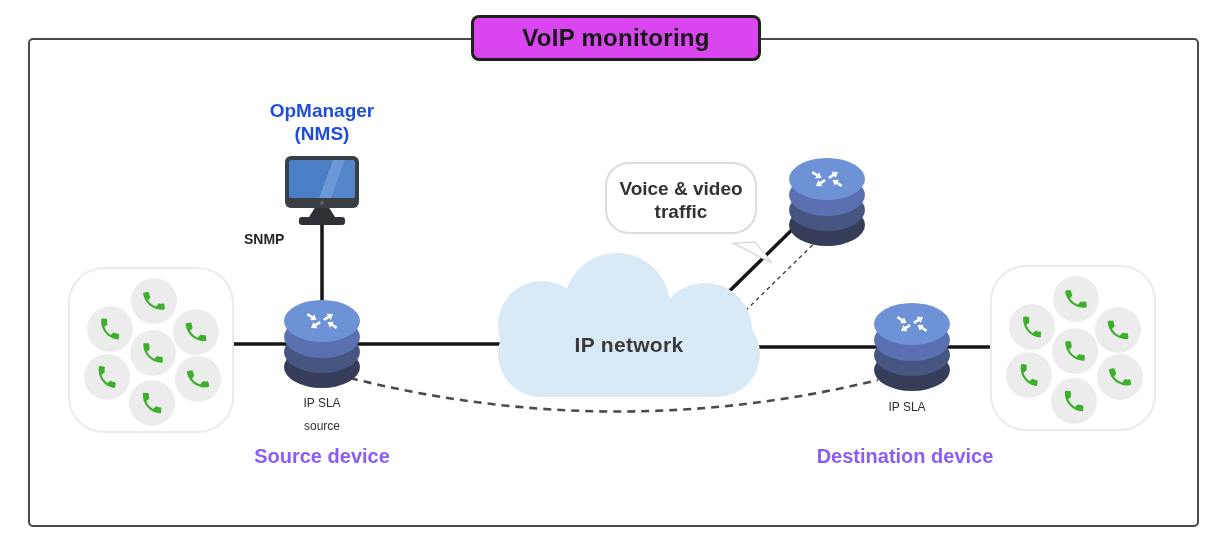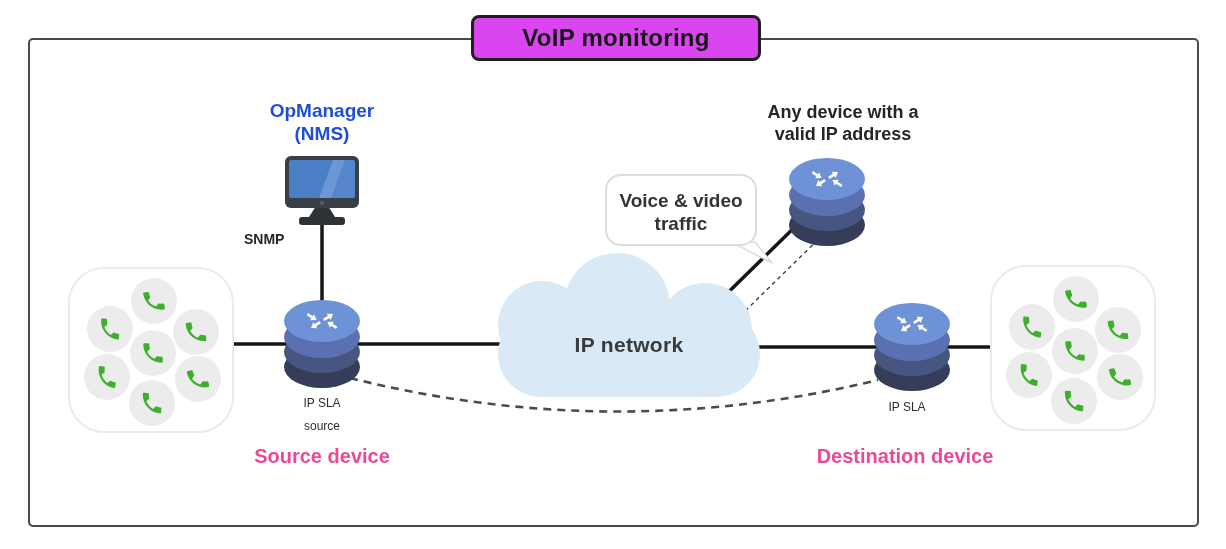--- a/index.html
+++ b/index.html
@@ -11,21 +11,21 @@
          border:3px solid #1f1f1f;border-radius:8px;z-index:6;display:flex;align-items:center;justify-content:center;}
   .title-box span{font-size:24px;font-weight:700;color:#171717;letter-spacing:.3px;}
   .wires{position:absolute;left:0;top:0;width:1226px;height:549px;z-index:1;}
   .lbl{position:absolute;text-align:center;z-index:5;}
   .nms-label{left:232px;top:99px;width:180px;font-size:19px;line-height:23px;font-weight:600;color:#1d4ed8;}
   .snmp-label{left:244px;top:231px;width:70px;font-size:14px;font-weight:600;color:#262626;text-align:left;}
   .anydev-label{left:733px;top:101px;width:220px;font-size:18px;line-height:22px;font-weight:600;color:#262626;}
   .sla-label{font-size:12px;line-height:23px;font-weight:400;color:#2e2e2e;width:170px;}
   .src-sla{left:237px;top:392px;}
   .rsp-sla{left:822px;top:396px;}
-  .device-label{font-size:20px;font-weight:700;color:#ec4899;width:220px;}
+  .device-label{font-size:20px;font-weight:700;color:#8b5cf6;width:220px;}
   .src-dev{left:212px;top:445px;}
   .dst-dev{left:795px;top:445px;}
   
   .monitor{position:absolute;left:285px;top:156px;width:74px;z-index:4;display:flex;flex-direction:column;align-items:center;}
   .mon-frame{width:74px;height:52px;background:#3a3f46;border-radius:6px;position:relative;box-sizing:border-box;}
   .mon-screen{position:absolute;left:4px;top:4px;right:4px;bottom:10px;border-radius:2px;
      background:linear-gradient(110deg,#4b7fc5 55%,#6b98d5 55%,#6b98d5 70%,#5586ca 70%);}
   .mon-dot{position:absolute;left:50%;bottom:3px;width:4px;height:4px;margin-left:-2px;border-radius:50%;background:#5a6069;}
   .mon-neck{width:26px;height:9px;background:#2e3237;-webkit-clip-path:polygon(22% 0,78% 0,100% 100%,0 100%);clip-path:polygon(22% 0,78% 0,100% 100%,0 100%);}
   .mon-base{width:46px;height:8px;background:#2e3237;border-radius:3px;}
@@ -42,22 +42,22 @@
   
   .cloud{position:absolute;left:490px;top:253px;width:278px;height:144px;z-index:2;}
   .cl{position:absolute;background:#d9e9f5;border-radius:50%;}
   .cl-base{left:8px;top:58px;width:262px;height:86px;border-radius:44px;background:#d9e9f5;position:absolute;}
   .cl-a{left:8px;top:28px;width:88px;height:88px;}
   .cl-b{left:74px;top:0;width:106px;height:106px;}
   .cl-c{left:168px;top:30px;width:94px;height:94px;}
   .cloud-label{position:absolute;left:0;top:80px;width:100%;text-align:center;
      font-size:21px;font-weight:600;color:#3a3a3a;letter-spacing:.3px;}
   
-  .callout{position:absolute;left:605px;top:174px;width:152px;height:72px;box-sizing:border-box;
-     background:#fff;border:2px solid #dcdcdc;border-radius:16px;z-index:4;
+  .callout{position:absolute;left:605px;top:162px;width:152px;height:72px;box-sizing:border-box;
+     background:#fff;border:2px solid #dcdcdc;border-radius:24px;z-index:4;
      text-align:center;font-size:19px;line-height:23px;font-weight:700;color:#333;padding-top:13px;}
   
   .cluster{position:absolute;width:162px;height:162px;background:#fff;border:2px solid #ebebeb;
      border-radius:36px;z-index:4;}
   .left-cluster{left:68px;top:267px;}
   .right-cluster{left:990px;top:265px;}
   .pc{position:absolute;width:46px;height:46px;border-radius:50%;background:#ececec;
       display:flex;align-items:center;justify-content:center;}
 </style>
 </head>
@@ -97,24 +97,20 @@
   <div class="monitor">
     <div class="mon-frame">
       <div class="mon-screen"></div>
       <div class="mon-dot"></div>
     </div>
     <div class="mon-neck"></div>
     <div class="mon-base"></div>
   </div>
   <div class="lbl snmp-label">SNMP</div>
 
-  <div class="lbl anydev-label">
-    <div>Any device with a</div>
-    <div>valid IP address</div>
-  </div>
 
   <div class="callout">
     <div>Voice &amp; video</div>
     <div>traffic</div>
   </div>
 
   <div class="cloud">
     <div class="cl cl-a"></div>
     <div class="cl cl-b"></div>
     <div class="cl cl-c"></div>

